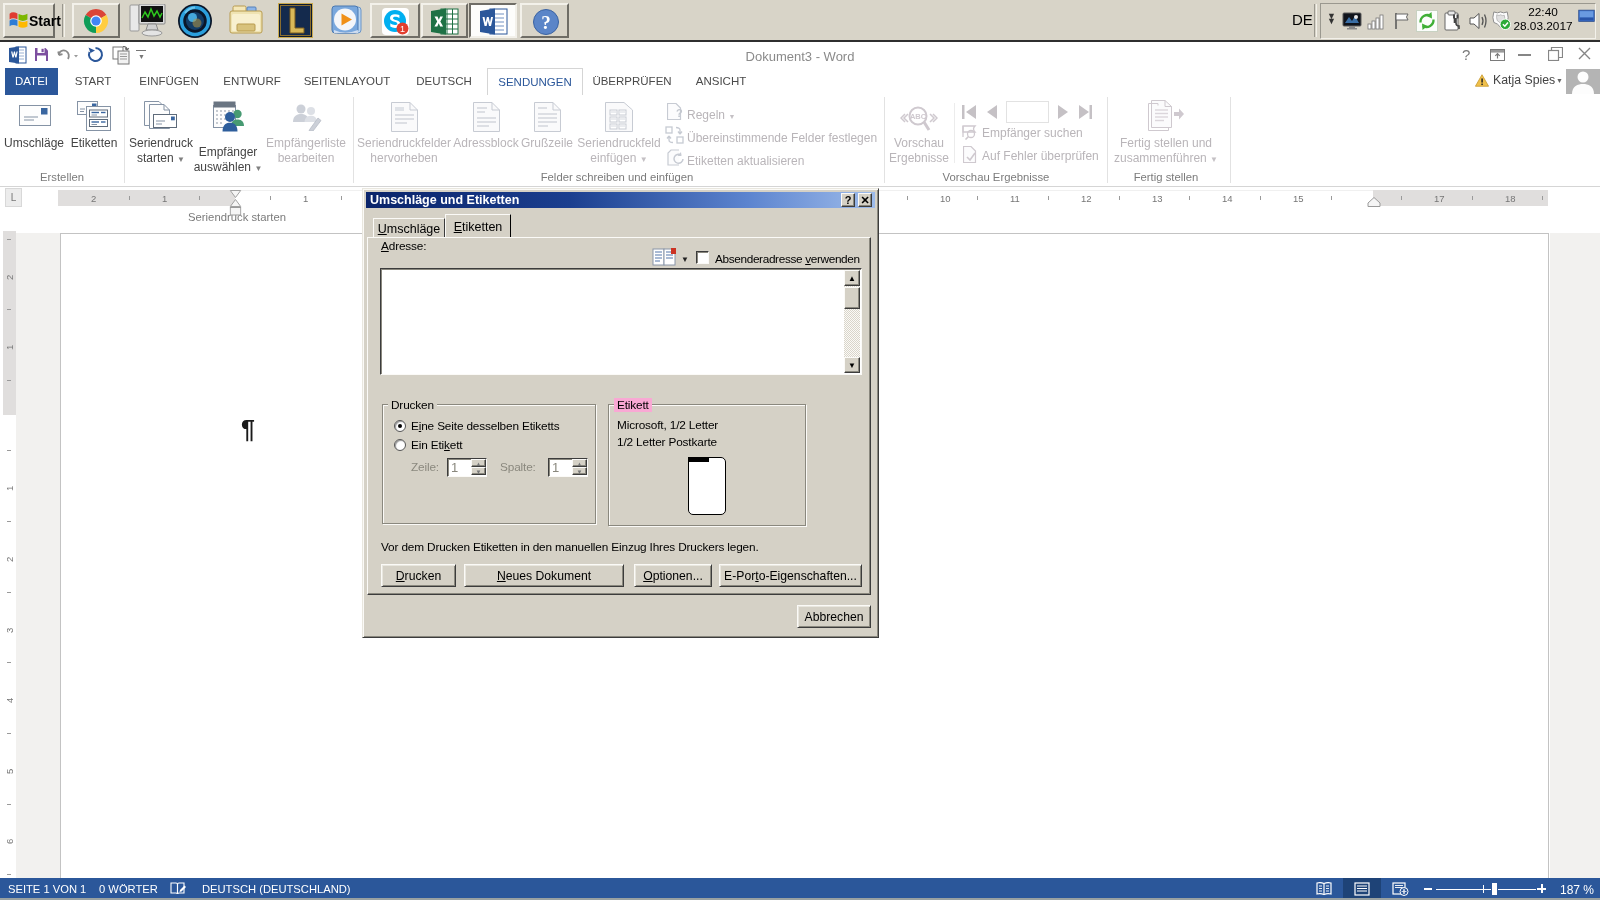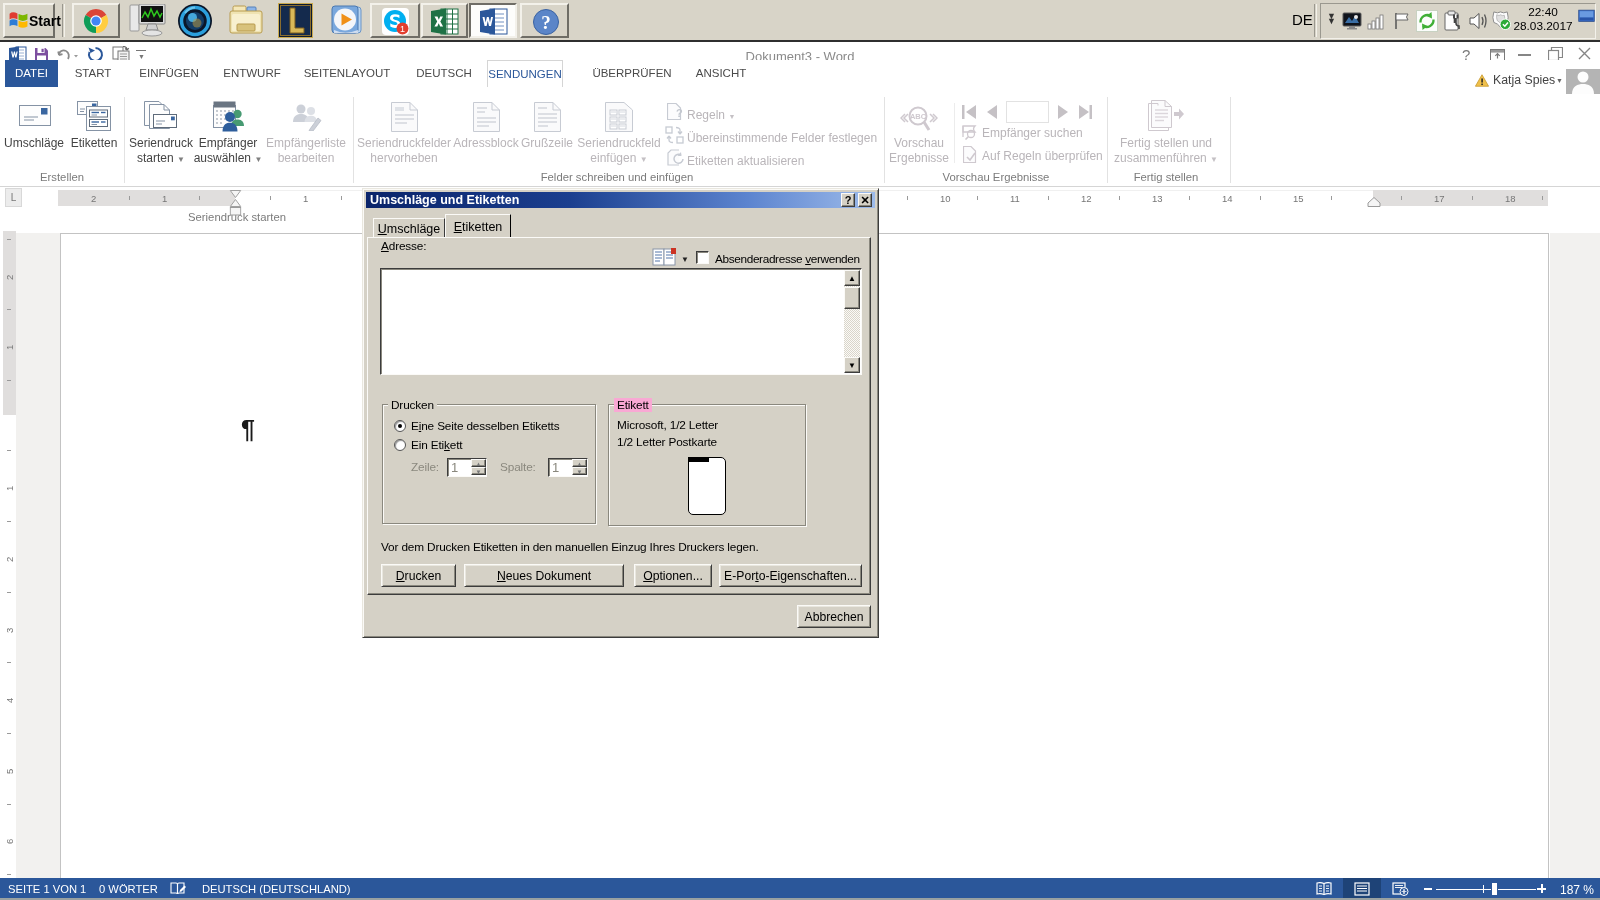--- a/index.html
+++ b/index.html
@@ -16,21 +16,21 @@
 #tray { position:absolute; top:3px; right:4px; height:36px; border-top:1px solid #9a988f; border-left:1px solid #9a988f; border-bottom:1px solid #f3f1ea; border-right:1px solid #f3f1ea; background:#d8d4c8; }
 #clock { position:absolute; left:1510px; top:5px; width:66px; text-align:center; font-size:11.8px; color:#000; line-height:14px; }
 
 
 #titlebar { position:absolute; left:0; top:42px; width:1600px; height:26px; background:#fff; }
 #wtitle { position:absolute; top:7px; left:0; width:1600px; text-align:center; font-size:13px; color:#8a8a8a; }
 .winbtn { position:absolute; top:5px; color:#7a7a7a; font-size:14px; }
 #userrow { position:absolute; left:1460px; top:68px; width:140px; height:27px; background:#fff; z-index:5; }
 
 
-#tabrow { position:absolute; left:0; top:60px; width:1600px; height:27px; background:#fff; }
+#tabrow { position:absolute; left:0; top:68px; width:1600px; height:27px; background:#fff; }
 .rtab { position:absolute; top:0; height:27px; line-height:27px; font-size:11.5px; color:#4a4a4a; text-align:center; }
 #tab-datei { background:#2b579a; color:#fff; }
 #tab-active { background:#fff; border:1px solid #d5d5d5; border-bottom:none; color:#2b579a; }
 
 
 #ribbon { position:absolute; left:0; top:95px; width:1600px; height:92px; background:#fff; border-bottom:1px solid #d5d5d5; }
 .rsep { position:absolute; top:2px; height:86px; width:1px; background:#e2e2e2; }
 .glabel { position:absolute; top:76px; height:14px; font-size:11.3px; color:#7b7b7b; text-align:center; width:200px; }
 .bigtxt { position:absolute; font-size:12px; color:#444; text-align:center; line-height:15px; width:140px; }
 .bigtxt.dis { color:#b9b5b9; }
@@ -329,21 +329,21 @@
   </svg>
 </div>
 
 <div id="tabrow">
   <div class="rtab" id="tab-datei" style="left:5px; width:53px;">DATEI</div>
   <div class="rtab" style="left:63px; width:60px;">START</div>
   <div class="rtab" style="left:123px; width:92px;">EINFÜGEN</div>
   <div class="rtab" style="left:215px; width:74px;">ENTWURF</div>
   <div class="rtab" style="left:289px; width:116px;">SEITENLAYOUT</div>
   <div class="rtab" style="left:405px; width:78px;">DEUTSCH</div>
-  <div class="rtab" id="tab-active" style="left:487px; width:76px;">SENDUNGEN</div>
+  <div class="rtab" id="tab-active" style="left:487px; width:96px;">SENDUNGEN</div>
   <div class="rtab" style="left:585px; width:94px;">ÜBERPRÜFEN</div>
   <div class="rtab" style="left:679px; width:84px;">ANSICHT</div>
 </div>
 
 <div id="ribbon">
 
   <svg class="abs" style="left:19px; top:10px;" width="32" height="21" viewBox="0 0 32 21">
     <rect x="0.5" y="0.5" width="31" height="20" fill="#fdfdfd" stroke="#8593a5"></rect>
     <rect x="22" y="3" width="6.5" height="6.5" fill="#3a66a0"></rect>
     <line x1="5" y1="12" x2="19" y2="12" stroke="#8593a5"></line>
@@ -397,21 +397,21 @@
           <circle cx="8" cy="18" r="0.9"></circle>
           <circle cx="12" cy="18" r="0.9"></circle>
       <circle cx="4" cy="22" r="0.9"></circle>
           <circle cx="8" cy="22" r="0.9"></circle>
     </g>
     <circle cx="24.5" cy="13" r="4.2" fill="#479a72"></circle>
     <path d="M18 25 C18 19.5 22 18.5 24.5 18.5 C27 18.5 31 19.5 31 25 Z" fill="#479a72"></path>
     <circle cx="17" cy="16" r="5" fill="#2e5e9c"></circle>
     <path d="M9.5 30.5 C9.5 23 14 21.8 17 21.8 C20 21.8 24.5 23 24.5 30.5 Z" fill="#2e5e9c"></path>
   </svg>
-  <div class="bigtxt" style="left:158px; top:41px;">Empfänger<br>auswählen <span class="darr">▼</span></div>
+  <div class="bigtxt" style="left:158px; top:50px;">Empfänger<br>auswählen <span class="darr">▼</span></div>
   <svg class="abs" style="left:292px; top:8px;" width="30" height="28" viewBox="0 0 30 28">
     <circle cx="9" cy="6" r="4.5" fill="#ccd0d8"></circle>
     <path d="M1 19 C1 12 6 11 9 11 C12 11 17 12 17 19 Z" fill="#ccd0d8"></path>
     <circle cx="19" cy="8" r="4" fill="#dde0e6"></circle>
     <path d="M12.5 19 C13 13.5 16.5 12.8 19 12.8 C21.5 12.8 25 13.8 25 19 Z" fill="#dde0e6"></path>
     <path d="M18 26 L26 15 L29 17.5 L21 28 L17 28 Z" fill="#ccd0d8" stroke="#b8bcc6" stroke-width="0.8"></path>
   </svg>
   <div class="bigtxt dis" style="left:236px; top:41px;">Empfängerliste<br>bearbeiten</div>
   <div class="glabel" style="left:137px;margin-top:40px;">Seriendruck starten</div>
   <div class="rsep" style="left:353px;"></div>
@@ -517,21 +517,21 @@
     <path d="M1 3 L13 3 Q10 6 13 9 L1 9 Z" fill="none" stroke="#cfc9cf" stroke-width="1.3"></path>
     <line x1="1" y1="3" x2="1" y2="14" stroke="#cfc9cf" stroke-width="1.3"></line>
     <circle cx="9" cy="11" r="3.5" fill="none" stroke="#cfc9cf" stroke-width="1.3"></circle>
     <line x1="6.5" y1="13.5" x2="3.5" y2="16.5" stroke="#cfc9cf" stroke-width="1.6"></line>
   </svg>
   <div class="smalltxt" style="left:982px; top:31px;">Empfänger suchen</div>
   <svg class="abs" style="left:963px; top:51px;" width="17" height="17" viewBox="0 0 17 17">
     <path d="M0.5 0.5 L8 0.5 L12.5 5 L12.5 16.5 L0.5 16.5 Z" fill="#fcfcfd" stroke="#cfc9cf" stroke-width="1.2"></path>
     <path d="M4 11 L7 14 L12 7" stroke="#cfc9cf" stroke-width="1.6" fill="none"></path>
   </svg>
-  <div class="smalltxt" style="left:982px; top:54px;">Auf Regeln überprüfen</div>
+  <div class="smalltxt" style="left:982px; top:54px;">Auf Fehler überprüfen</div>
   <div class="glabel" style="left:896px;">Vorschau Ergebnisse</div>
   <div class="rsep" style="left:1107px;"></div>
 
   <svg class="abs" style="left:1148px; top:5px;" width="36" height="31" viewBox="0 0 36 31">
     <path d="M3.5 0.5 L17 0.5 L23.5 6.5 L23.5 27.5 L3.5 27.5 Z" fill="#fbfbfc" stroke="#cfc9cf"></path>
     <path d="M17 0.5 L17 6.5 L23.5 6.5" fill="none" stroke="#cfc9cf"></path>
     <path d="M0.5 3.5 L10 3.5 L10 5.5 M0.5 3.5 L0.5 30.5 L20.5 30.5 L20.5 27.5" fill="none" stroke="#cfc9cf"></path>
     <g stroke="#dbd6db" stroke-width="1.4">
           <line x1="7" y1="10" x2="20" y2="10"></line>
           <line x1="7" y1="13.5" x2="20" y2="13.5"></line>

